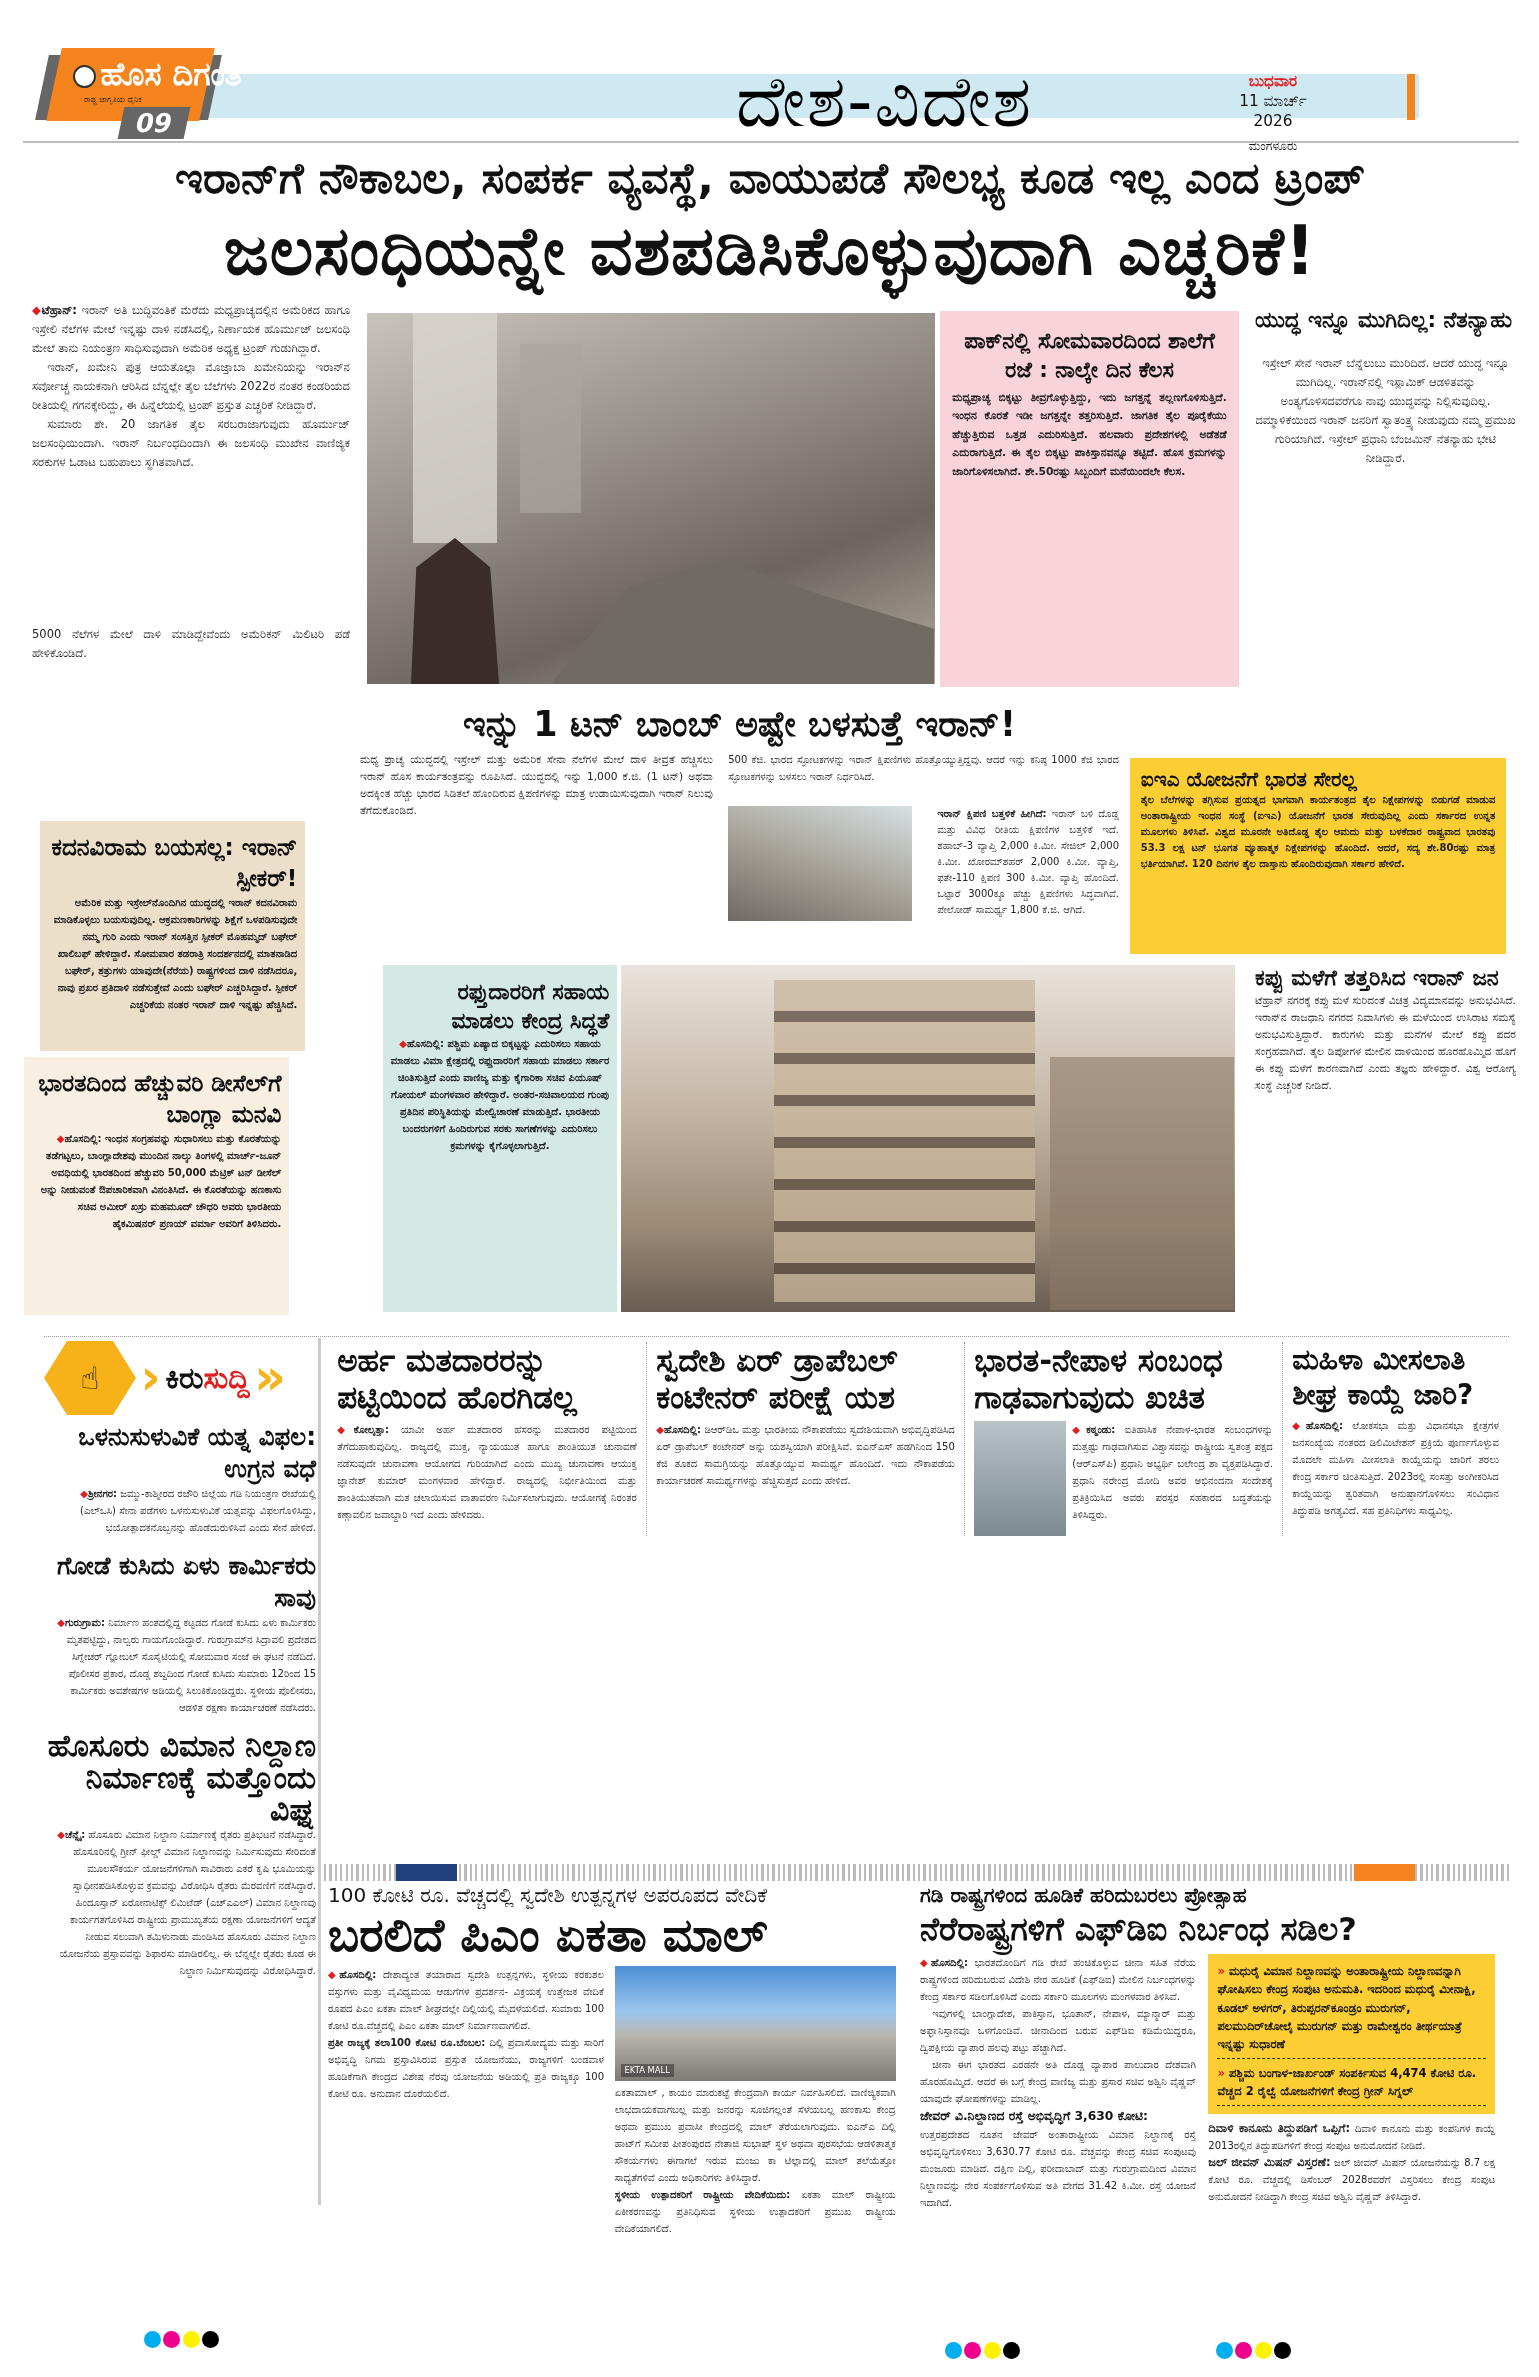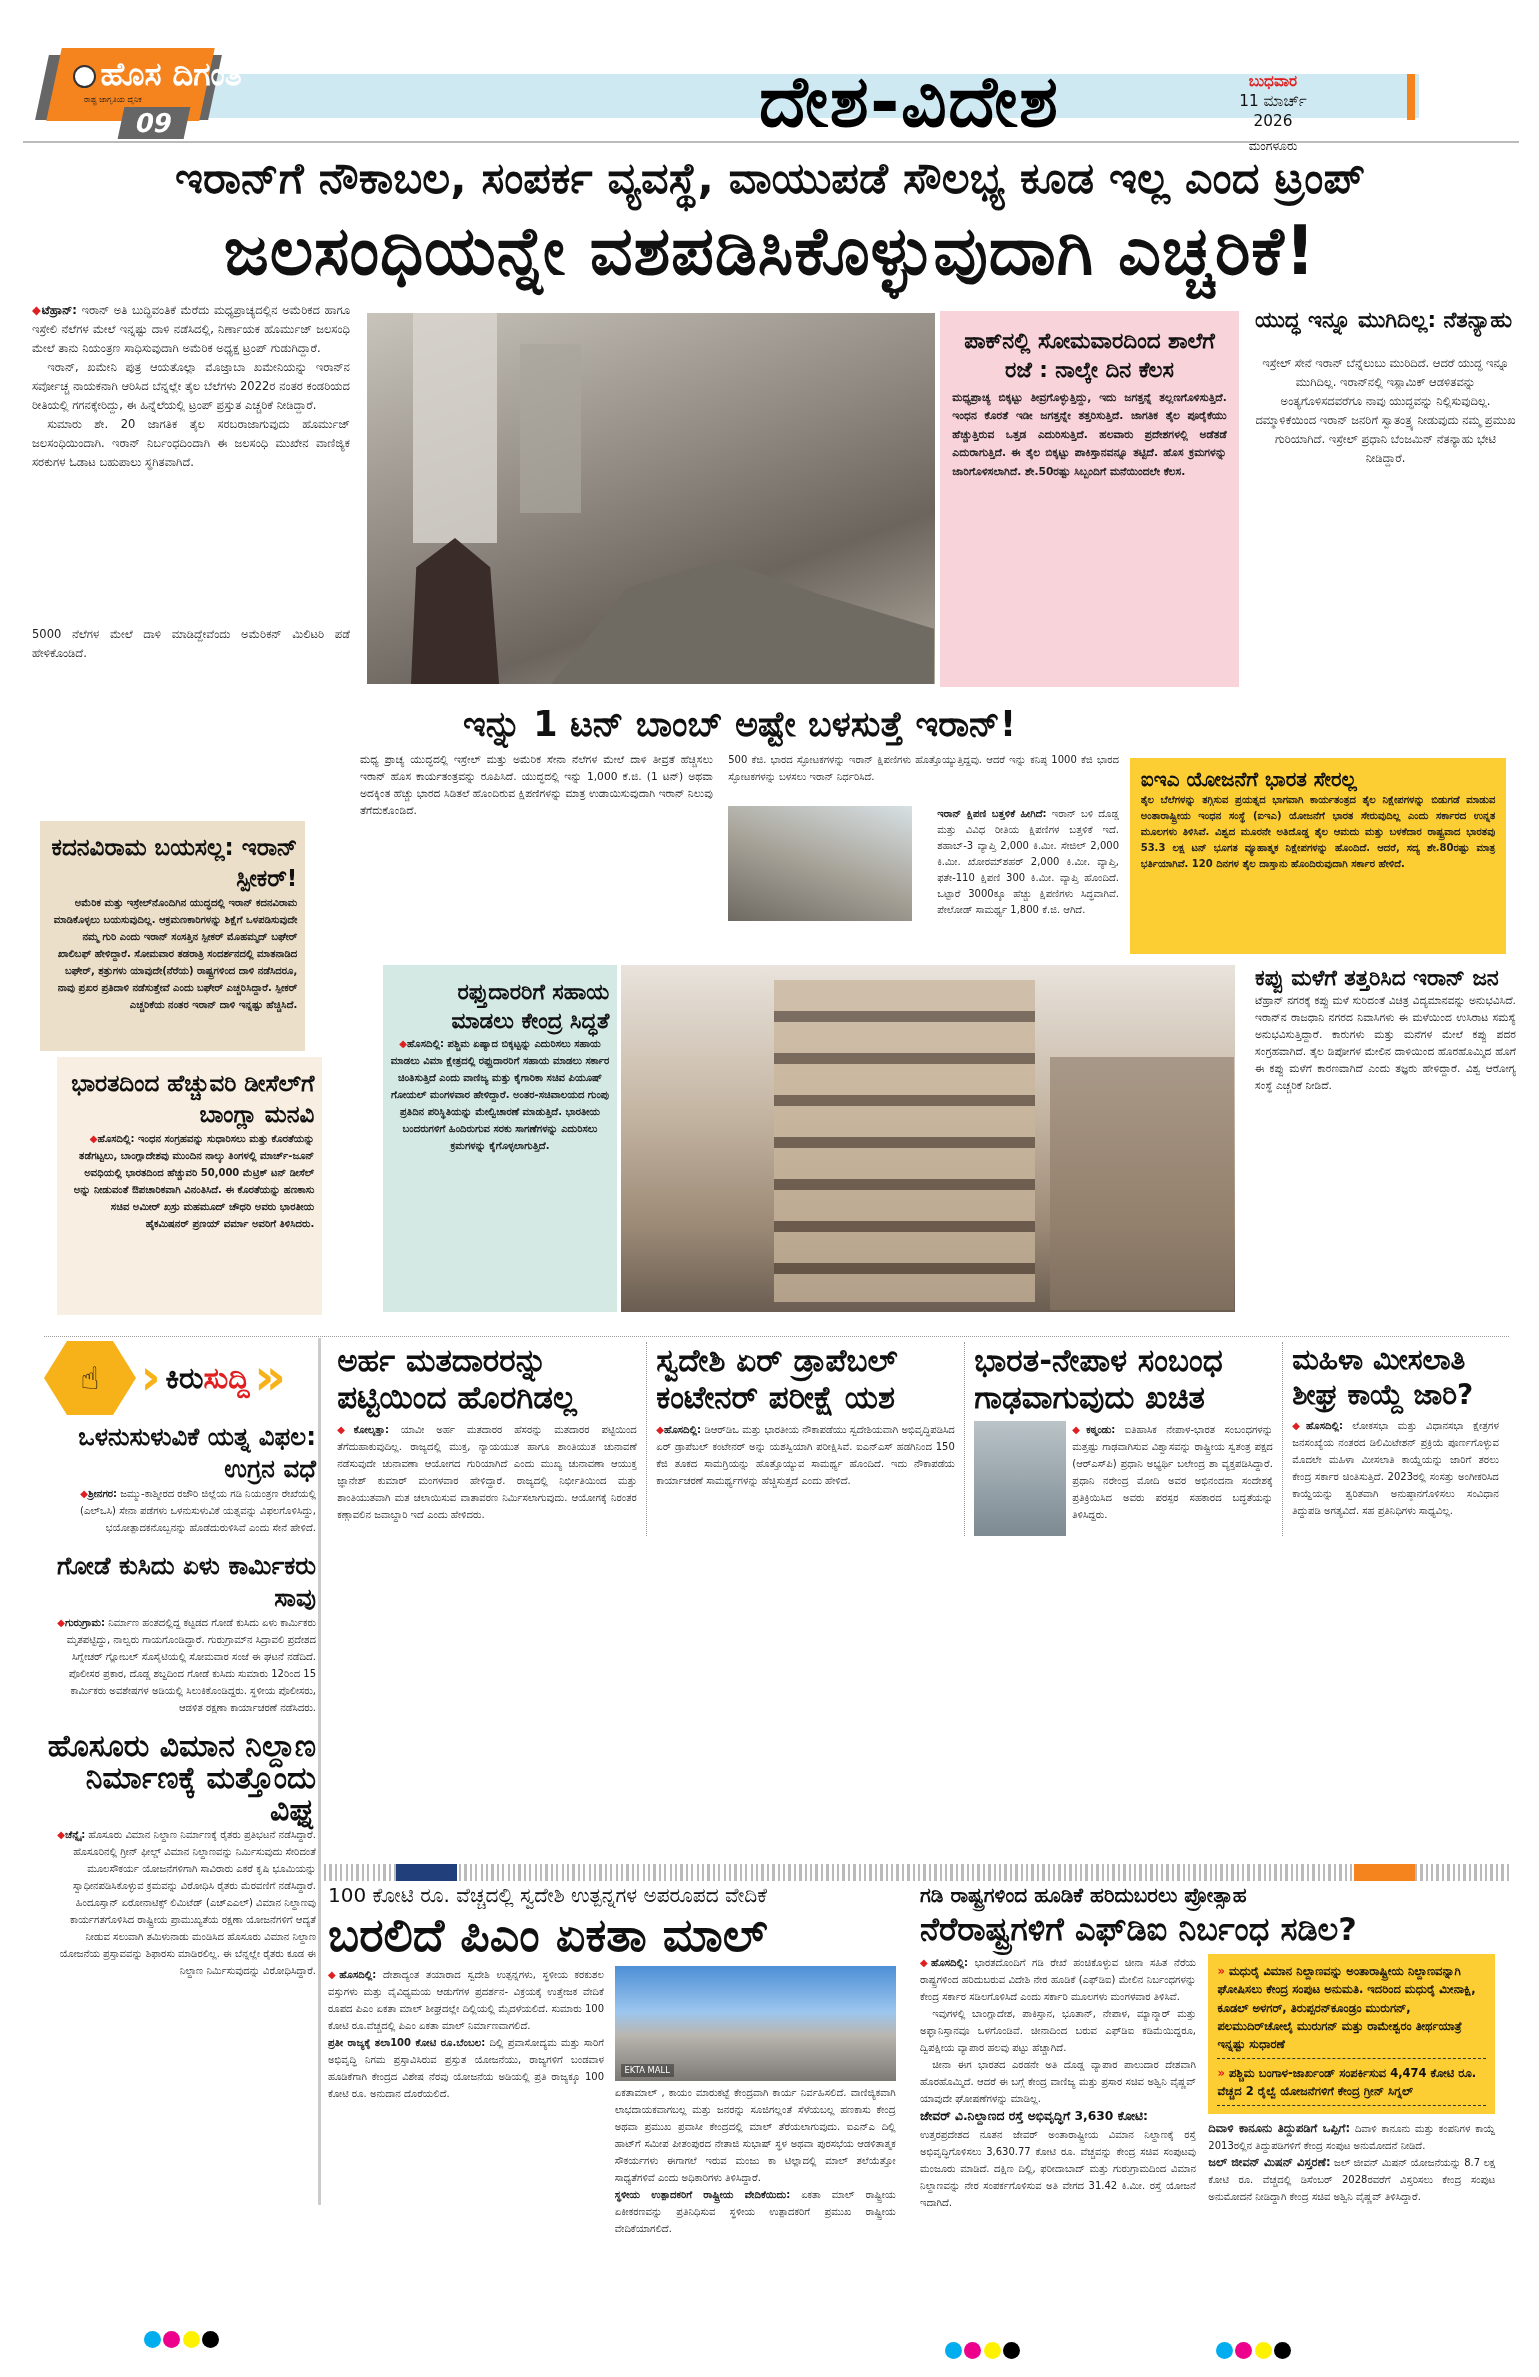--- a/index.html
+++ b/index.html
@@ -4,21 +4,21 @@
 <style>
   *{box-sizing:border-box;margin:0;padding:0}
   body{width:1540px;height:2377px;background:#fff;font-family:"DejaVu Sans",sans-serif;color:#111;position:relative;overflow:hidden}
   .abs{position:absolute}
   .masthead-band{left:123px;top:74px;width:1296px;height:44px;background:#cfe9f2}
   .logo-box{left:54px;top:48px;width:153px;height:73px;background:#f5841f;transform:skewX(-12deg)}
   .logo-shadow{left:42px;top:55px;width:173px;height:65px;background:#666;transform:skewX(-12deg)}
   .logo-text{left:73px;top:55px;color:#fff;font-weight:bold;font-size:32px;line-height:38px;white-space:nowrap}
   .logo-sub{left:84px;top:95px;color:#222;font-size:7.7px}
   .page-no{left:121px;top:107px;width:66px;height:32px;background:#666;transform:skewX(-12deg);color:#fff;font-size:26px;font-weight:bold;text-align:center;line-height:32px}
-  .section-title{left:759px;top:63px;font-size:71px;font-weight:bold;line-height:77px;color:#000;letter-spacing:1.5px}
+  .section-title{left:736px;top:63px;font-size:71px;font-weight:normal;line-height:77px;color:#000;letter-spacing:1.5px}
   .date-block{left:1227px;top:71px;width:92px;text-align:center;font-size:15.3px;line-height:20px}
   .date-day{color:#e02020;font-weight:bold}
   .orange-tab{left:1407px;top:74px;width:7.7px;height:46px;background:#f5841f}
   .rule{left:23px;top:141px;width:1496px;height:2.3px;background:#bbb}
   .kicker{left:0;top:153px;width:1540px;text-align:center;font-size:43px;line-height:51px;font-weight:bold}
   .headline{left:0;top:213px;width:1540px;text-align:center;font-size:67px;line-height:77px;font-weight:900;letter-spacing:0.8px}
   .col-text{font-size:11.5px;line-height:19px;text-align:justify;color:#222}
   .col-text b.dateline{color:#111}
   .bullet{color:#e02020}
   .photo{background:linear-gradient(160deg,#c9c4bb,#8e8880 45%,#6b655e 70%,#b5ada2)}
@@ -90,21 +90,21 @@
 <div class="abs" style="left:1255px;top:305px;width:261px">
   <div class="box-head" style="font-size:21.5px;line-height:29px">ಯುದ್ಧ ಇನ್ನೂ ಮುಗಿದಿಲ್ಲ: ನೆತನ್ಯಾಹು</div>
   <div class="col-text" style="text-align:center;font-size:11.5px;margin-top:20px">ಇಸ್ರೇಲ್ ಸೇನೆ ಇರಾನ್ ಬೆನ್ನೆಲುಬು ಮುರಿದಿದೆ. ಆದರೆ ಯುದ್ಧ ಇನ್ನೂ ಮುಗಿದಿಲ್ಲ. ಇರಾನ್‌ನಲ್ಲಿ ಇಸ್ಲಾಮಿಕ್ ಆಡಳಿತವನ್ನು ಅಂತ್ಯಗೊಳಿಸದವರೆಗೂ ನಾವು ಯುದ್ಧವನ್ನು ನಿಲ್ಲಿಸುವುದಿಲ್ಲ. ದಮ್ಮಾಳಿಕೆಯಿಂದ ಇರಾನ್ ಜನರಿಗೆ ಸ್ವಾತಂತ್ರ್ಯ ನೀಡುವುದು ನಮ್ಮ ಪ್ರಮುಖ ಗುರಿಯಾಗಿದೆ. ಇಸ್ರೇಲ್ ಪ್ರಧಾನಿ ಬೆಂಜಮಿನ್ ನೆತನ್ಯಾಹು ಭೇಟಿ ನೀಡಿದ್ದಾರೆ.</div>
 </div>
 
 <div class="abs beige-box" style="left:40px;top:821px;width:265px;height:230px;padding:10.7px 7.7px">
   <div class="box-head box-head-r">ಕದನವಿರಾಮ ಬಯಸಲ್ಲ: ಇರಾನ್ ಸ್ಪೀಕರ್!</div>
   <div class="col-text" style="text-align:right;font-weight:bold;font-size:10px;line-height:17px">ಅಮೆರಿಕ ಮತ್ತು ಇಸ್ರೇಲ್‌ನೊಂದಿಗಿನ ಯುದ್ಧದಲ್ಲಿ ಇರಾನ್ ಕದನವಿರಾಮ ಮಾಡಿಕೊಳ್ಳಲು ಬಯಸುವುದಿಲ್ಲ. ಆಕ್ರಮಣಕಾರಿಗಳನ್ನು ಶಿಕ್ಷೆಗೆ ಒಳಪಡಿಸುವುದೇ ನಮ್ಮ ಗುರಿ ಎಂದು ಇರಾನ್ ಸಂಸತ್ತಿನ ಸ್ಪೀಕರ್ ಮೊಹಮ್ಮದ್ ಬಘೇರ್ ಖಾಲಿಬಫ್ ಹೇಳಿದ್ದಾರೆ. ಸೋಮವಾರ ತಡರಾತ್ರಿ ಸಂದರ್ಶನದಲ್ಲಿ ಮಾತನಾಡಿದ ಬಘೇರ್, ಶತ್ರುಗಳು ಯಾವುದೇ(ನೆರೆಯ) ರಾಷ್ಟ್ರಗಳಿಂದ ದಾಳಿ ನಡೆಸಿದರೂ, ನಾವು ಪ್ರಖರ ಪ್ರತಿದಾಳಿ ನಡೆಸುತ್ತೇವೆ ಎಂದು ಬಘೇರ್ ಎಚ್ಚರಿಸಿದ್ದಾರೆ. ಸ್ಪೀಕರ್ ಎಚ್ಚರಿಕೆಯ ನಂತರ ಇರಾನ್ ದಾಳಿ ಇನ್ನಷ್ಟು ಹೆಚ್ಚಿಸಿದೆ.</div>
 </div>
 
-<div class="abs cream-box" style="left:57px;top:1057px;width:265px;height:258px;padding:10.7px 7.7px">
+<div class="abs cream-box" style="left:24px;top:1057px;width:265px;height:258px;padding:10.7px 7.7px">
   <div class="box-head box-head-r">ಭಾರತದಿಂದ ಹೆಚ್ಚುವರಿ ಡೀಸೆಲ್‌ಗೆ ಬಾಂಗ್ಲಾ ಮನವಿ</div>
   <div class="col-text" style="text-align:right;font-weight:bold;font-size:10px;line-height:17px">
     <span class="bullet">◆</span><b>ಹೊಸದಿಲ್ಲಿ:</b>
     <span>ಇಂಧನ ಸಂಗ್ರಹವನ್ನು ಸುಧಾರಿಸಲು ಮತ್ತು ಕೊರತೆಯನ್ನು ತಡೆಗಟ್ಟಲು, ಬಾಂಗ್ಲಾದೇಶವು ಮುಂದಿನ ನಾಲ್ಕು ತಿಂಗಳಲ್ಲಿ ಮಾರ್ಚ್-ಜೂನ್ ಅವಧಿಯಲ್ಲಿ ಭಾರತದಿಂದ ಹೆಚ್ಚುವರಿ 50,000 ಮೆಟ್ರಿಕ್ ಟನ್ ಡೀಸೆಲ್ ಅನ್ನು ನೀಡುವಂತೆ ಔಪಚಾರಿಕವಾಗಿ ವಿನಂತಿಸಿದೆ. ಈ ಕೊರತೆಯನ್ನು ಹಣಕಾಸು ಸಚಿವ ಅಮೀರ್ ಖಸ್ರು ಮಹಮೂದ್ ಚೌಧರಿ ಅವರು ಭಾರತೀಯ ಹೈಕಮಿಷನರ್ ಪ್ರಣಯ್ ವರ್ಮಾ ಅವರಿಗೆ ತಿಳಿಸಿದರು.</span>
   </div>
 </div>
 
 <div class="abs" style="left:360px;top:703px;width:759px">
   <div class="mid-head">ಇನ್ನು 1 ಟನ್ ಬಾಂಬ್ ಅಷ್ಟೇ ಬಳಸುತ್ತೆ ಇರಾನ್!</div>
   <div style="display:flex;gap:15.3px;margin-top:4.6px">

